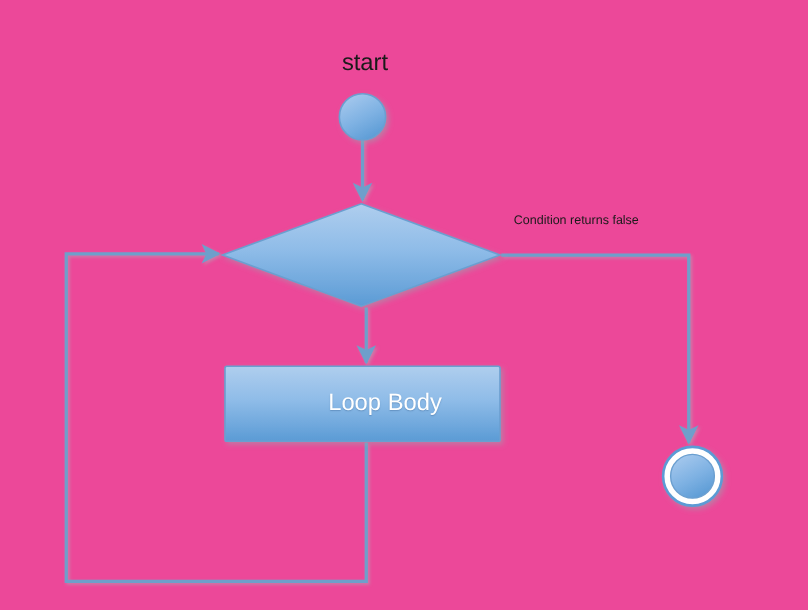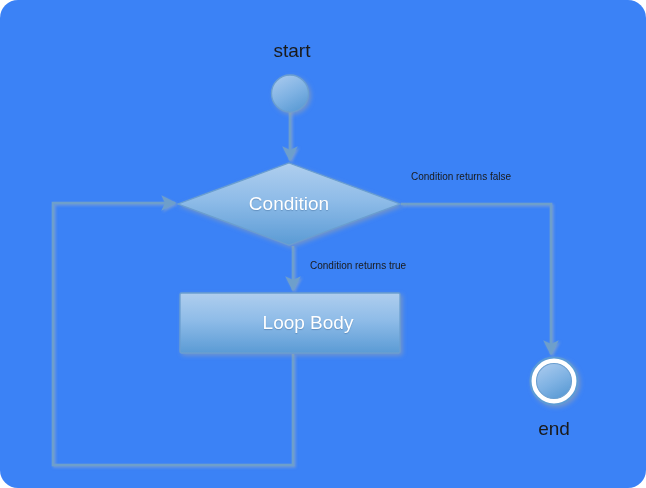--- a/index.html
+++ b/index.html
@@ -8,23 +8,22 @@
     padding: 0;
     background: #ffffff;
   }
   body {
     font-family: "Liberation Sans", sans-serif;
   }
   #canvas {
     position: relative;
     width: 646px;
     height: 488px;
-    background: #3b82f6;
+    background: #ec4899;
     overflow: hidden;
-    border-radius: 18px;
   }
   #canvas svg.layer {
     position: absolute;
     left: 0;
     top: 0;
     width: 646px;
     height: 488px;
     display: block;
   }
   .node-label {
@@ -107,23 +106,20 @@
     </g>
 
     <g filter="url(#softShadow)">
       <circle cx="554" cy="381" r="23.5" fill="#FFFFFF" stroke="#5B9BD5" stroke-width="2.1"></circle>
       <circle cx="554" cy="381" r="17.5" fill="url(#circGrad)" stroke="#6B9FD0" stroke-width="1.1"></circle>
     </g>
   </svg>
 
   <div class="outer-label" style="left:270px; top:40px; width:44px; text-align:center;">start</div>
 
-  <div class="node-label" style="left:189px; top:193px; width:200px;">Condition</div>
 
   <div class="node-label" style="left:180px; top:312px; width:256px;">Loop Body</div>
 
-  <div class="outer-label" style="left:524px; top:418px; width:60px; text-align:center;">end</div>
 
   <div class="edge-label" style="left:411px; top:171px;">Condition returns false</div>
 
-  <div class="edge-label" style="left:310px; top:260px;">Condition returns true</div>
 
 </div>
 
 </body></html>

